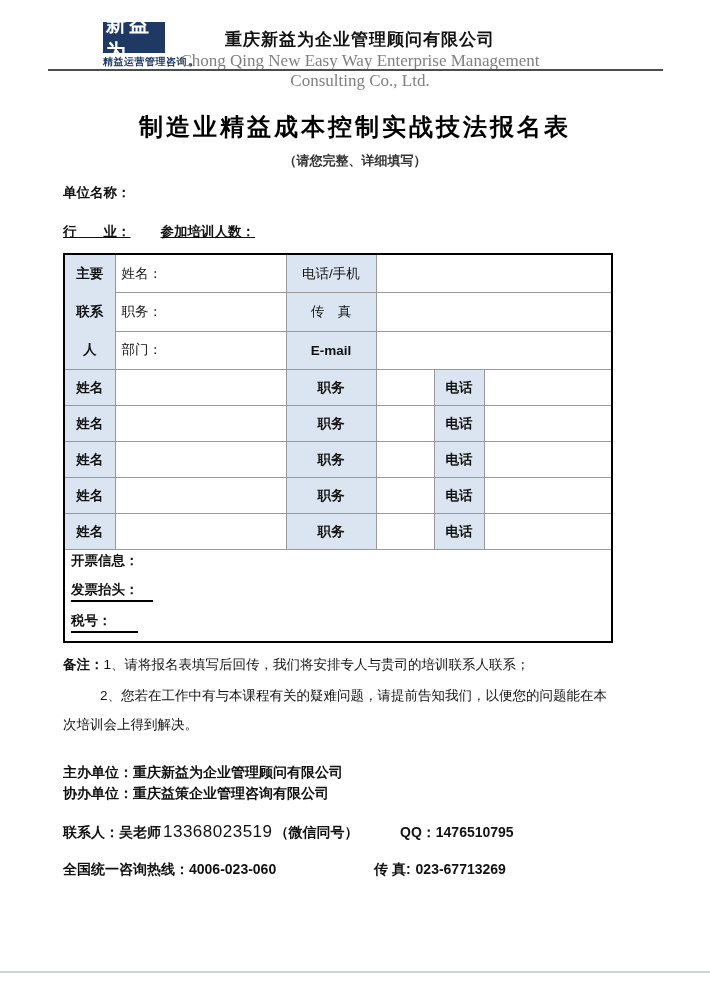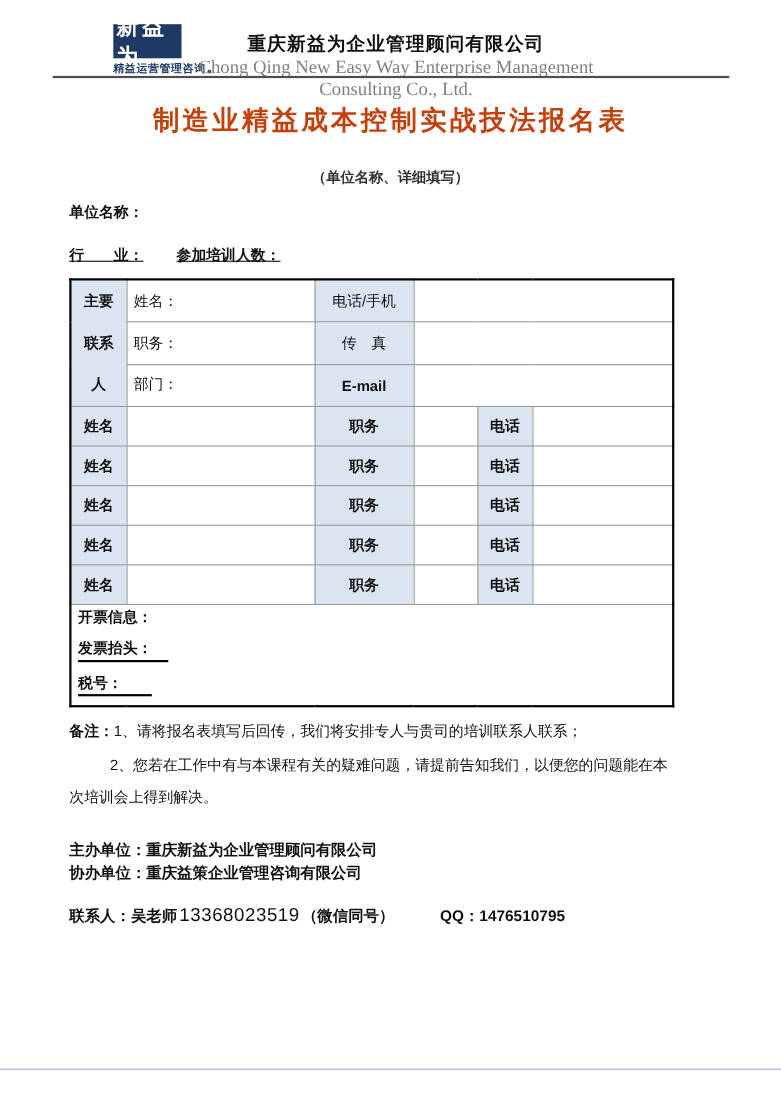--- a/index.html
+++ b/index.html
@@ -29,22 +29,22 @@
   .company-en {
     position:absolute; left:160px; top:51px; width:400px; text-align:center;
     font-family:"Liberation Serif", serif; font-size:17px; color:#808080;
   }
   .header-rule {
     position:absolute; left:48px; top:69px; width:615px; height:2px; background:#4d4d4d;
   }
 
   
   .form-title {
-    position:absolute; left:0; top:93px; width:710px; text-align:center;
-    font-size:24px; font-weight:bold; letter-spacing:3px; color:#c2410c;
+    position:absolute; left:0; top:111px; width:710px; text-align:center;
+    font-size:24px; font-weight:bold; letter-spacing:3px; color:#000000;
   }
   .form-subtitle {
     position:absolute; left:0; top:152px; width:710px; text-align:center;
     font-size:13px; color:#333; font-weight:bold;
   }
 
   
   .field-line { position:absolute; left:63px; font-size:13.5px; font-weight:bold; color:#111; }
   .line-unit { top:184px; }
   .line-industry { top:223px;text-decoration:underline; }
@@ -106,21 +106,21 @@
   </div>
   <div class="logo-tagline">
     <span>精益运营管理咨询</span>
       <span class="logo-dot">●</span>
   </div>
   <div class="company-cn">重庆新益为企业管理顾问有限公司</div>
   <div class="company-en">Chong Qing New Easy Way Enterprise Management Consulting Co., Ltd.</div>
   <div class="header-rule"></div>
 
   <div class="form-title">制造业精益成本控制实战技法报名表</div>
-  <div class="form-subtitle">（单位名称、详细填写）</div>
+  <div class="form-subtitle">（请您完整、详细填写）</div>
 
   <div class="field-line line-unit">
     <span>单位名称：</span>
   </div>
   <div class="field-line line-industry">
     <span>行　　业：</span><span class="trainees-label">参加培训人数：</span>
   </div>
 
   <table class="reg">
     <colgroup>
@@ -220,16 +220,24 @@
   </div>
   <div class="bottom-line line-contact">
     <span class="seg-contact">
       <span>联系人：</span>
         <span>吴老师</span>
         <span class="phone-big">13368023519</span>
         <span>（微信同号）</span>
     </span>
     <span>QQ：1476510795</span>
   </div>
+  <div class="bottom-line line-hotline">
+    <span class="seg-hotline">
+      <span>全国统一咨询热线：</span><span>4006-023-060</span>
+    </span>
+    <span>传 真:</span>
+      <span style="width:5px; display:inline-block;"></span>
+      <span>023-67713269</span>
+  </div>
 
   <div class="footer-rule"></div>
 
 </div>
 
 </body></html>

